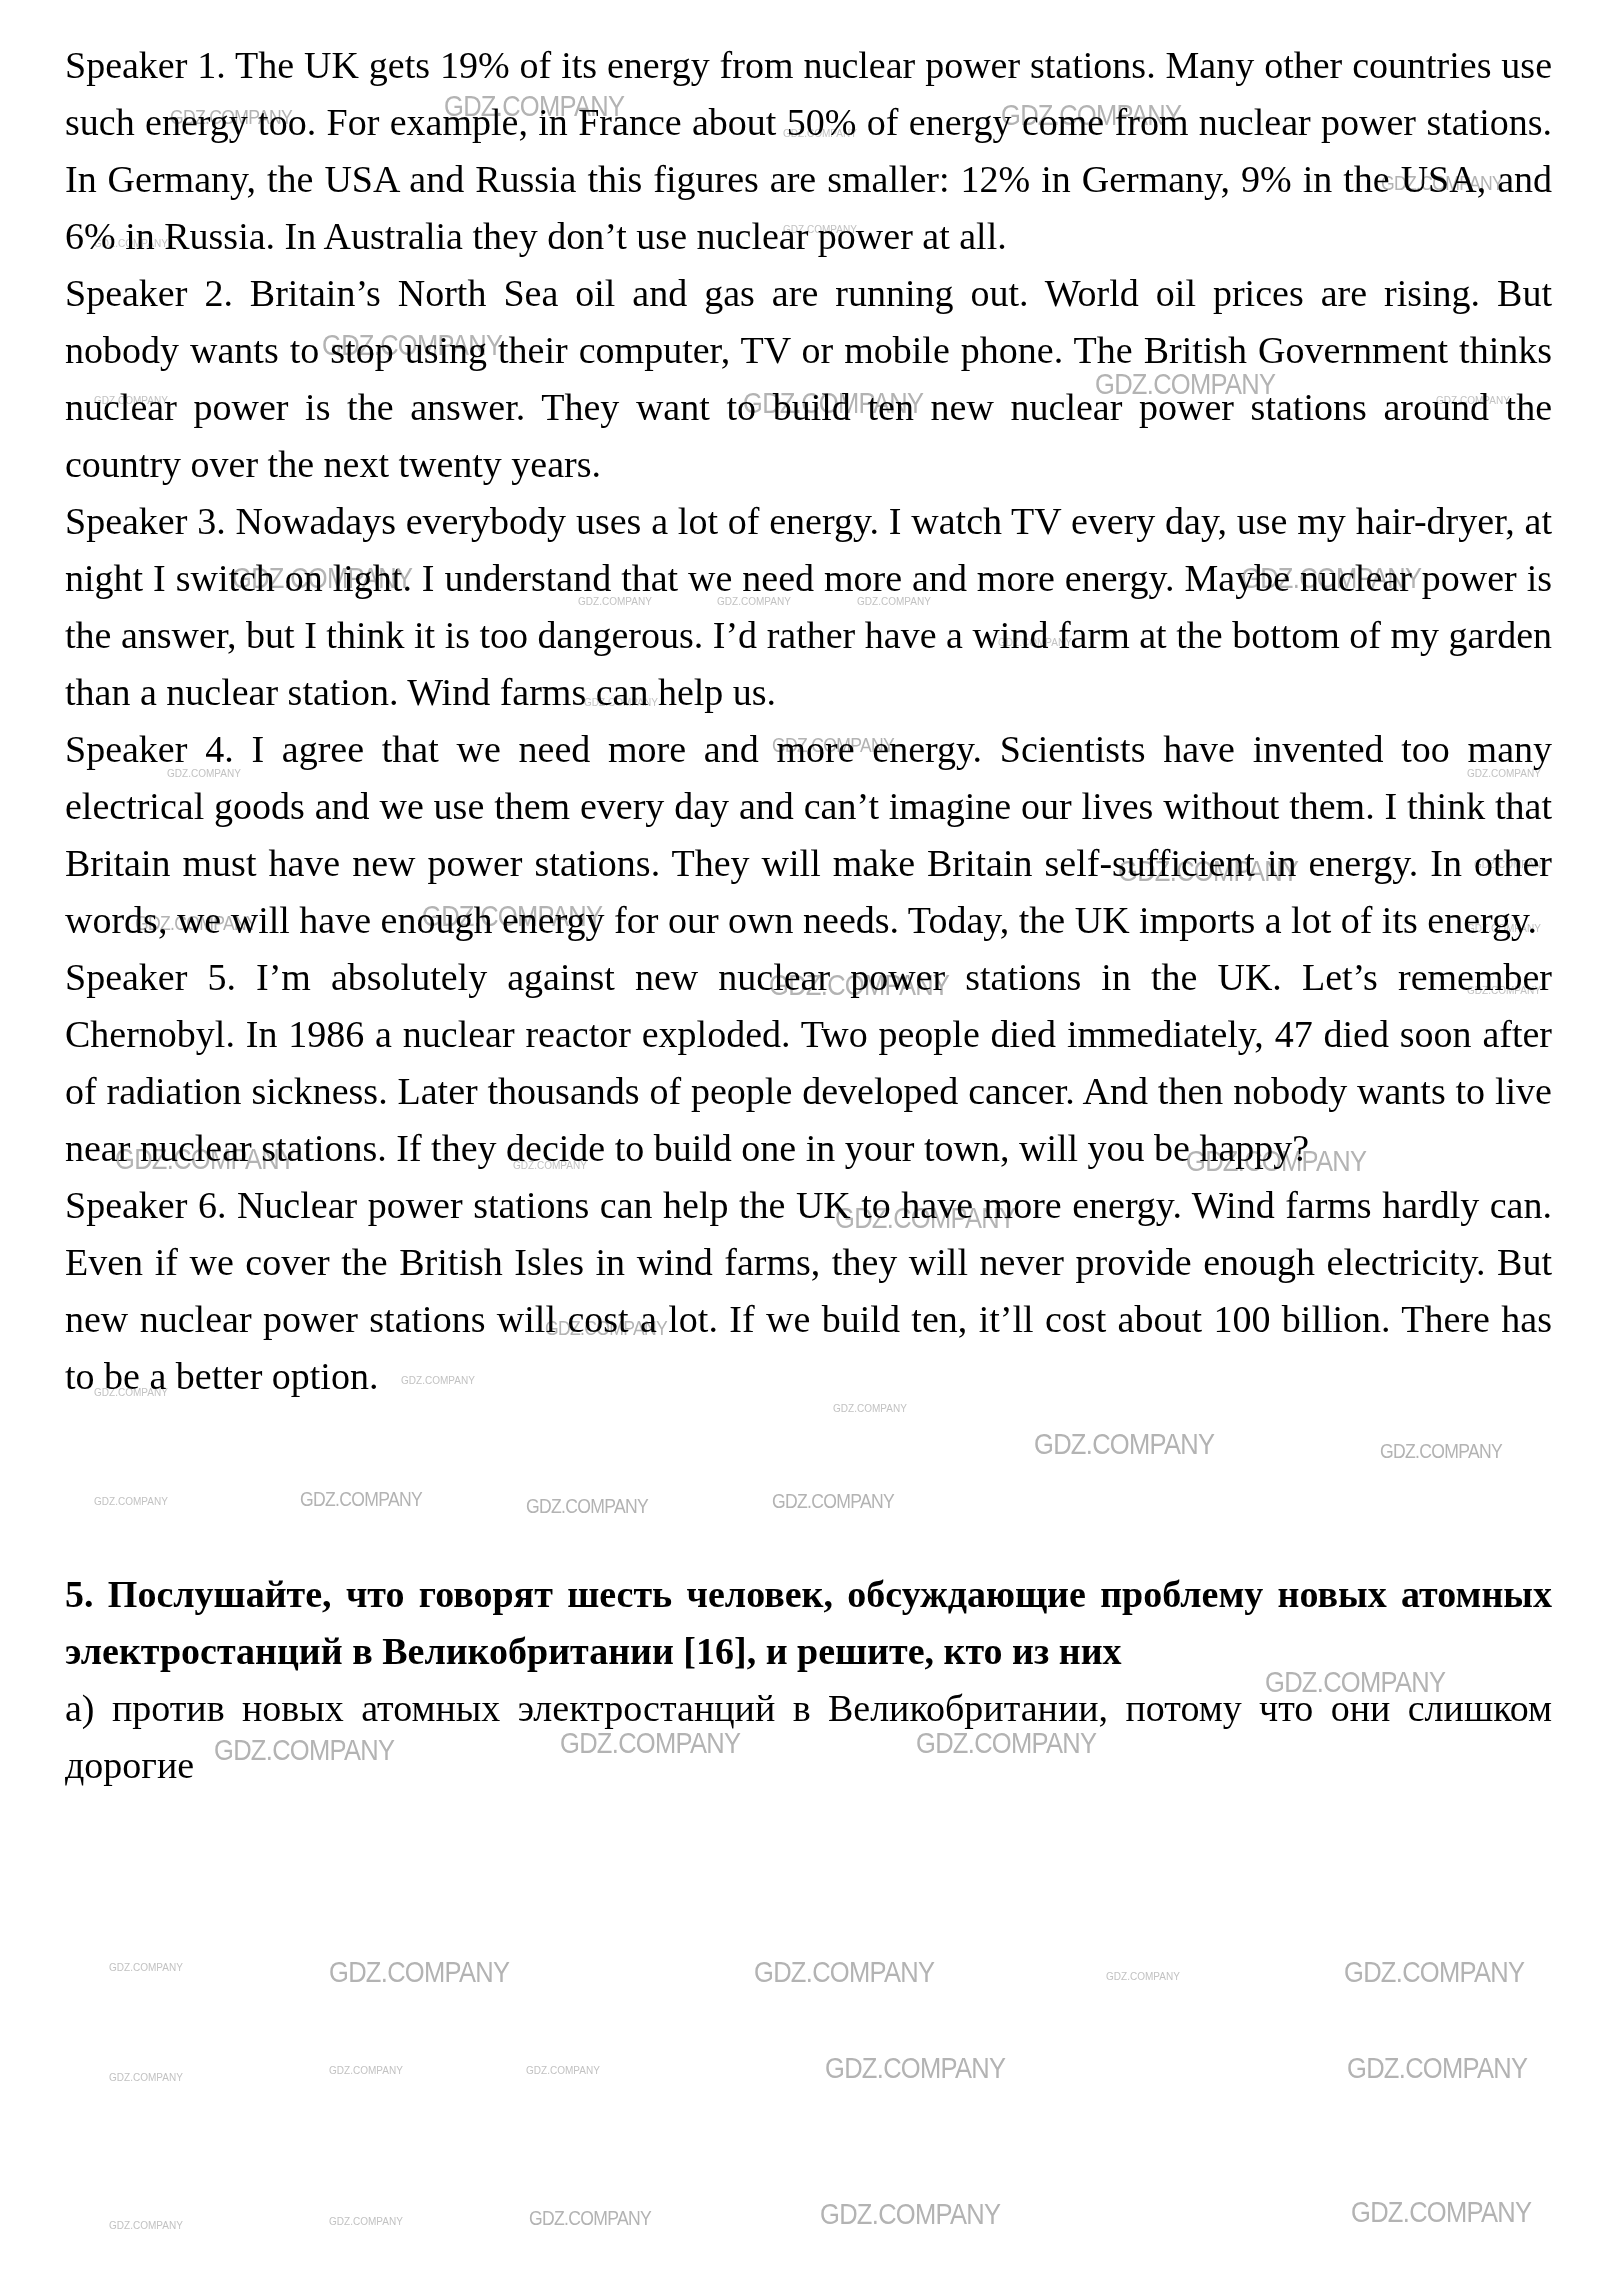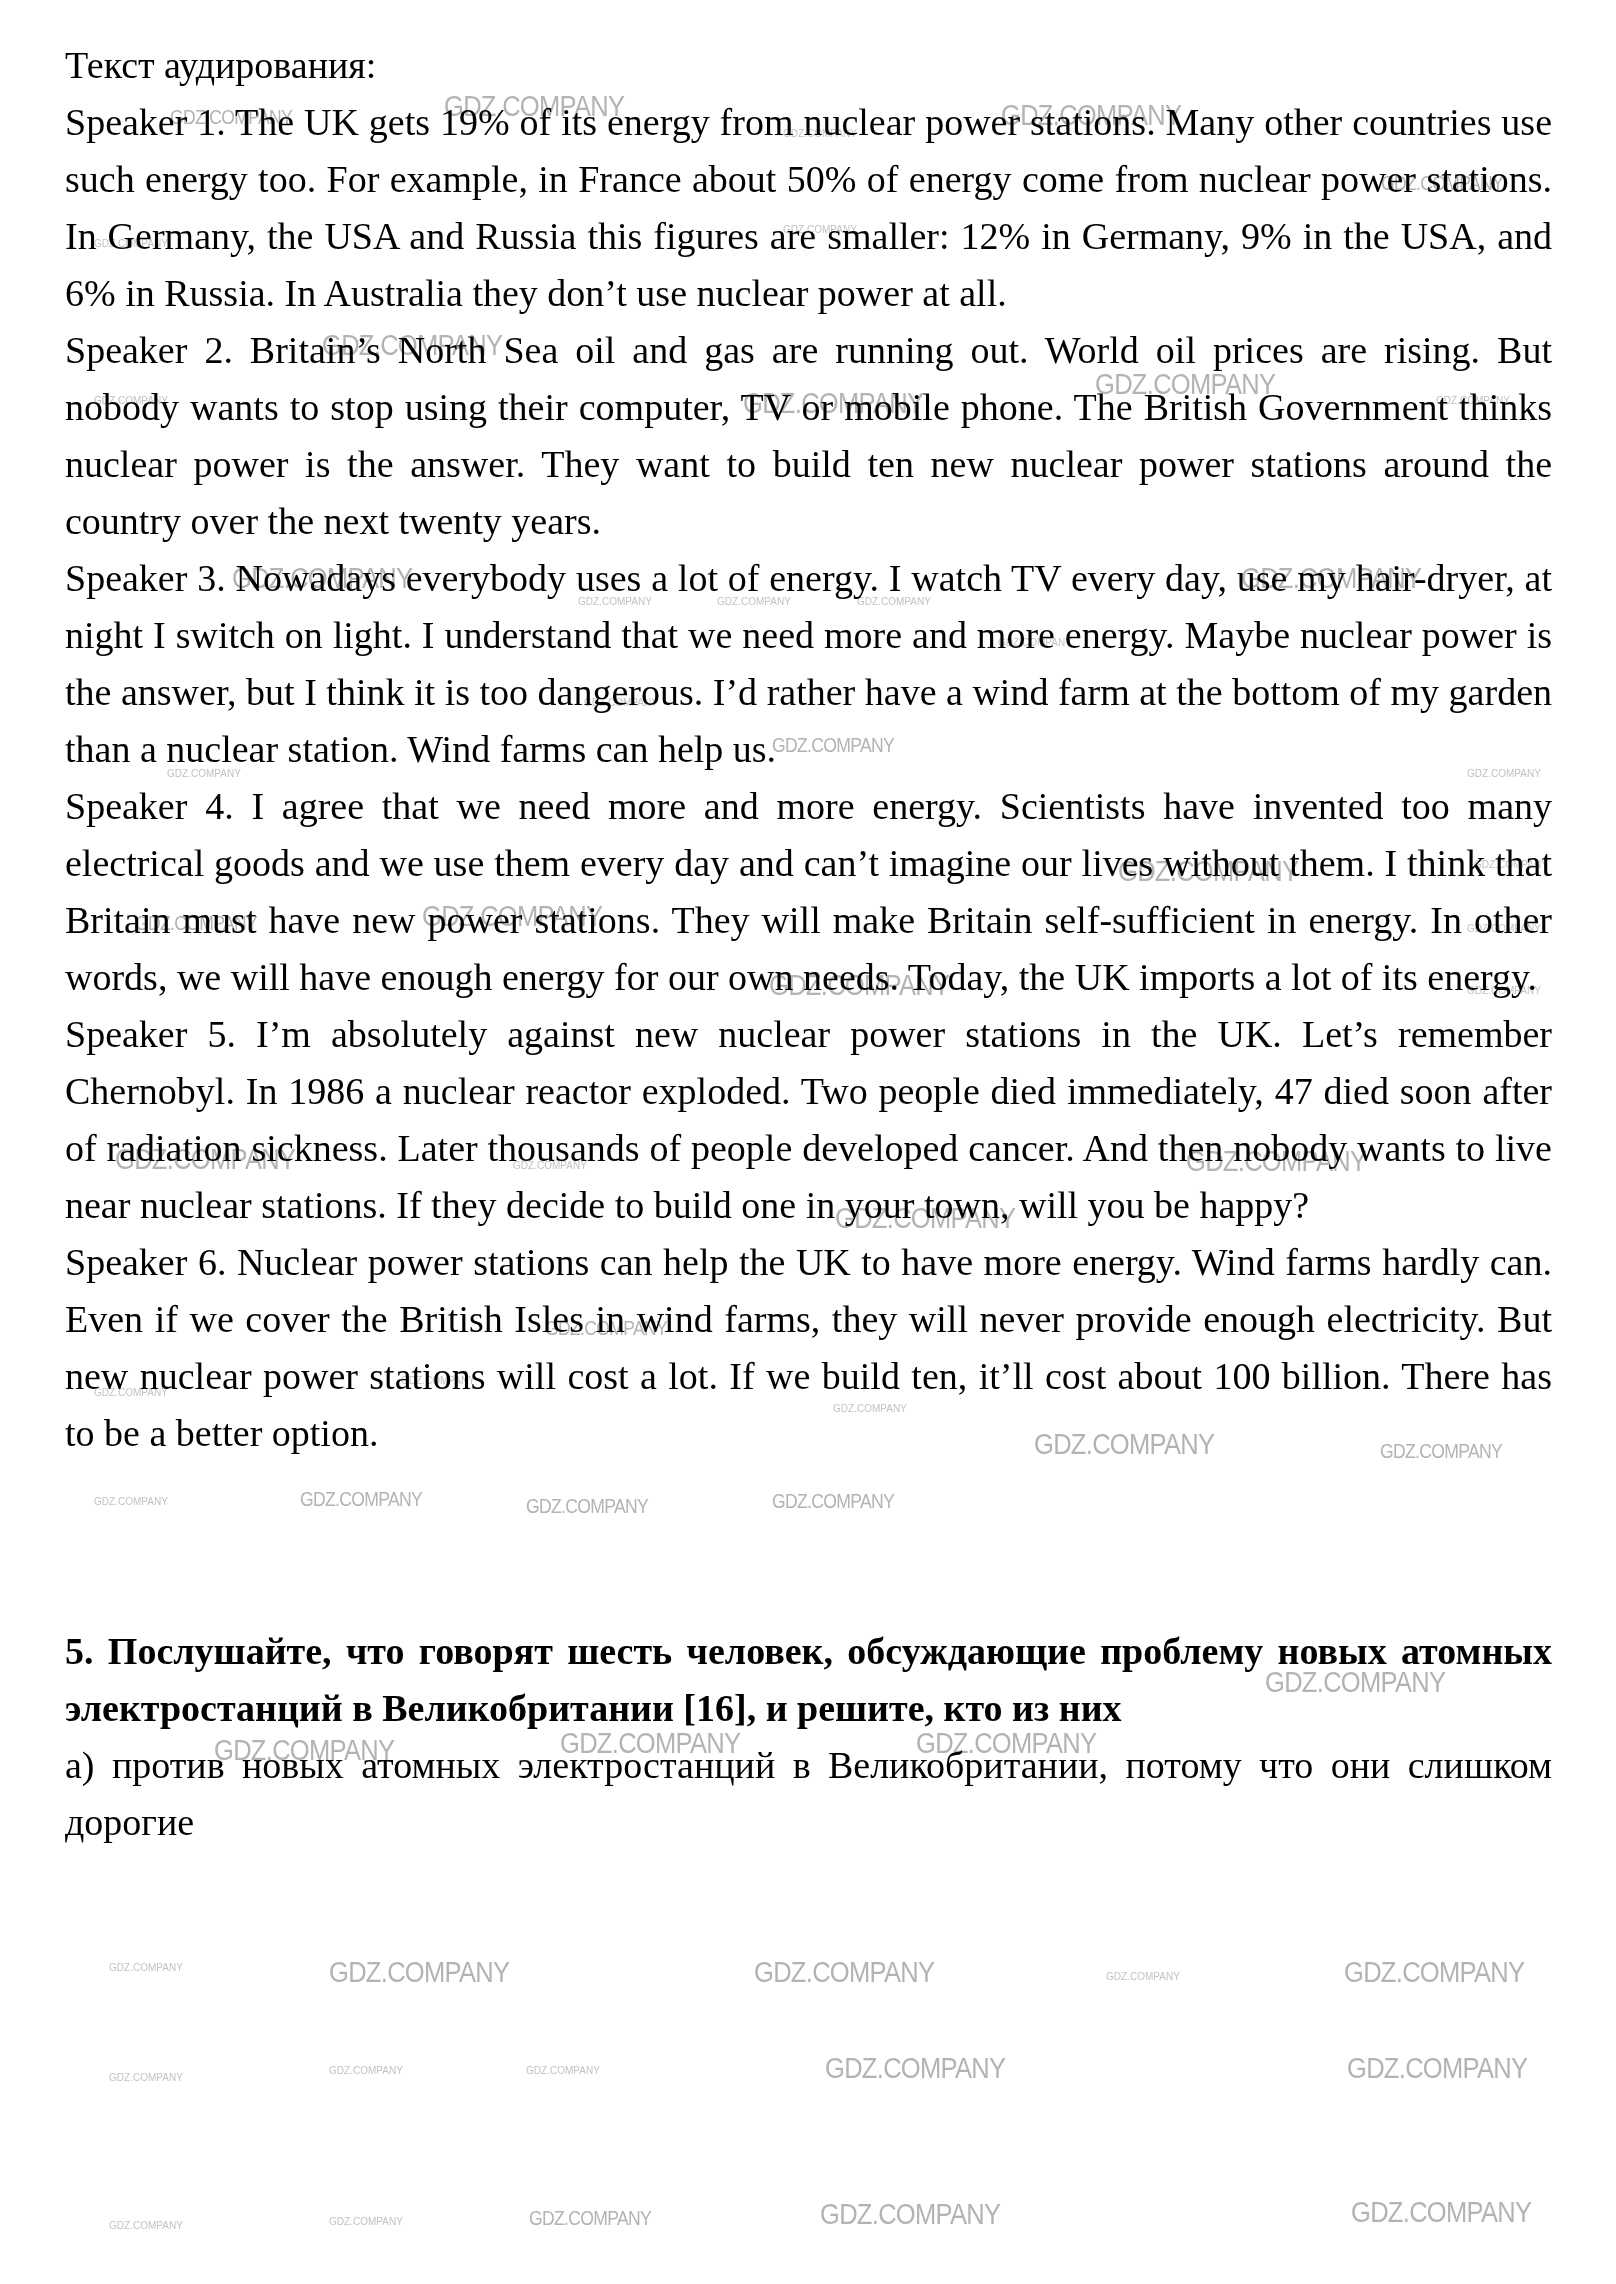--- a/index.html
+++ b/index.html
@@ -133,21 +133,20 @@
       <span class="wm s3" style="left: 50.1%; top: 89.3%;">GDZ.COMPANY</span>
       <span class="wm s3" style="left: 82.4%; top: 89.3%;">GDZ.COMPANY</span>
       <span class="wm s1" style="left: 5.8%; top: 96.2%;">GDZ.COMPANY</span>
       <span class="wm s1" style="left: 19.4%; top: 96%;">GDZ.COMPANY</span>
       <span class="wm s2" style="left: 31.8%; top: 95.9%;">GDZ.COMPANY</span>
       <span class="wm s3" style="left: 49.8%; top: 95.7%;">GDZ.COMPANY</span>
       <span class="wm s3" style="left: 82.6%; top: 95.6%;">GDZ.COMPANY</span>
     </div>
 
   <div class="content">
-    <p class="doc-title">Текст аудирования:</p>
 
     <div>
         <p class="para">Speaker 1. The UK gets 19% of its energy from nuclear power stations. Many other countries use such energy too. For example, in France about 50% of energy come from nuclear power stations. In Germany, the USA and Russia this figures are smaller: 12% in Germany, 9% in the USA, and 6% in Russia. In Australia they don’t use nuclear power at all.</p>
         <p class="para">Speaker 2. Britain’s North Sea oil and gas are running out. World oil prices are rising. But nobody wants to stop using their computer, TV or mobile phone. The British Government thinks nuclear power is the answer. They want to build ten new nuclear power stations around the country over the next twenty years.</p>
         <p class="para">Speaker 3. Nowadays everybody uses a lot of energy. I watch TV every day, use my hair-dryer, at night I switch on light. I understand that we need more and more energy. Maybe nuclear power is the answer, but I think it is too dangerous. I’d rather have a wind farm at the bottom of my garden than a nuclear station. Wind farms can help us.</p>
         <p class="para">Speaker 4. I agree that we need more and more energy. Scientists have invented too many electrical goods and we use them every day and can’t imagine our lives without them. I think that Britain must have new power stations. They will make Britain self-sufficient in energy. In other words, we will have enough energy for our own needs. Today, the UK imports a lot of its energy.</p>
         <p class="para">Speaker 5. I’m absolutely against new nuclear power stations in the UK. Let’s remember Chernobyl. In 1986 a nuclear reactor exploded. Two people died immediately, 47 died soon after of radiation sickness. Later thousands of people developed cancer. And then nobody wants to live near nuclear stations. If they decide to build one in your town, will you be happy?</p>
         <p class="para">Speaker 6. Nuclear power stations can help the UK to have more energy. Wind farms hardly can. Even if we cover the British Isles in wind farms, they will never provide enough electricity. But new nuclear power stations will cost a lot. If we build ten, it’ll cost about 100 billion. There has to be a better option.</p>
       </div>
 

